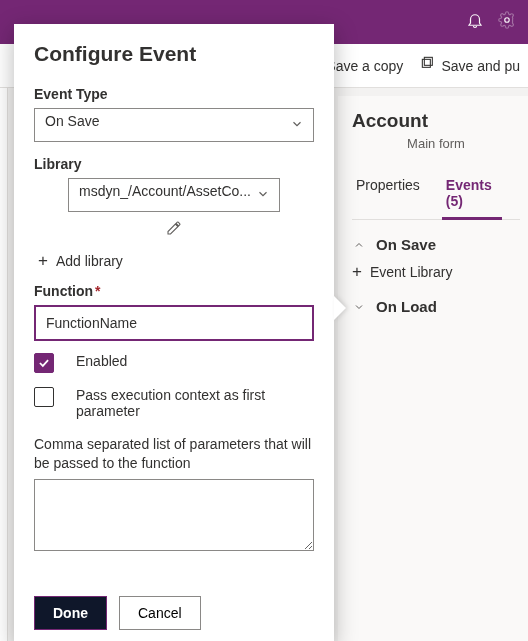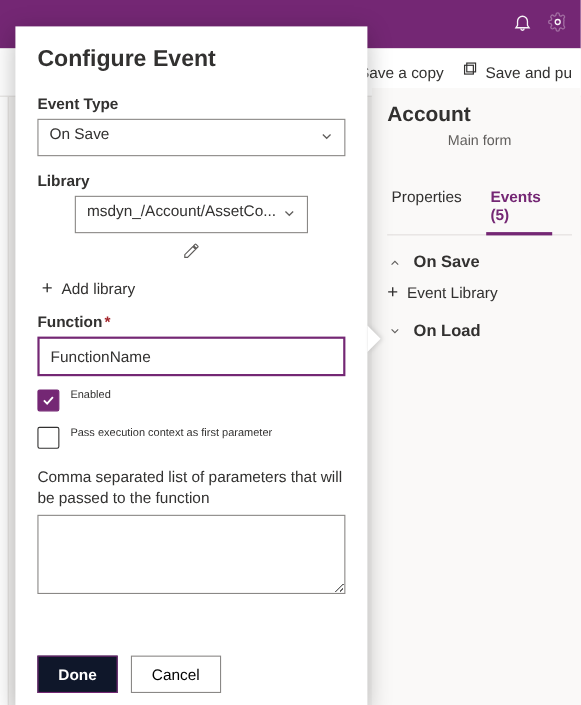--- a/index.html
+++ b/index.html
@@ -24,27 +24,27 @@
     height: 44px;
     background:#fff;
     border-bottom:1px solid #e1dfdd;
     display:flex; align-items:center; justify-content:flex-end;
     padding:0 8px; gap:16px;
     font-size:14px; color:#323130;
   }
   .cmdbar .cmd { display:flex; align-items:center; gap:6px; cursor:pointer; white-space:nowrap; }
 
   .rightpane {
-    position:absolute; right:0; top:80px; bottom:0; width:190px;
+    position:absolute; right:0; top:96px; bottom:0; width:190px;
     padding:14px 8px 0 14px;
     background:#faf9f8;
   }
   .rightpane .title { font-size:19px; font-weight:600; }
   .rightpane .subtitle { font-size:13px; color:#605e5c; margin-top:4px;text-align:center; }
-  .tabs { display:flex; margin-top:30px; border-bottom:1px solid #e1dfdd; font-size:14px; }
+  .tabs { display:flex; margin-top:20px; border-bottom:1px solid #e1dfdd; font-size:14px; }
   .tab { padding:6px 4px 8px; margin-right:18px; cursor:pointer; color:#323130; }
   .tab.active { color:#742774; font-weight:700; border-bottom:3px solid #742774; margin-bottom:-1px; }
   .section { display:flex; align-items:center; gap:10px; margin:16px 0 6px; font-size:15px; font-weight:600; }
   .addrow { display:flex; align-items:center; gap:8px; margin:10px 0 18px; font-size:14px; color:#323130; cursor:pointer;}
   .chev { width:14px; display:inline-flex; justify-content:center; }
 
   .popover {
     position:absolute;
     left:14px; top:24px;
     width:320px; height:620px;
@@ -70,21 +70,21 @@
     border:1px solid #8a8886; background:#fff; color:#323130;
   }
   .select { height:34px; padding:4px 28px 4px 10px; appearance:none; position:relative;}
   .select-wrap { position:relative; }
   .select-wrap .chev-down { position:absolute; right:10px; top:9px; pointer-events:none; color:#605e5c;}
   .librow { display:flex; align-items:center; gap:8px;flex-direction:column; }
   .librow .select-wrap { flex:1; }
   .addlib { display:flex; align-items:center; gap:8px; margin:12px 0 4px 4px; font-size:14px; cursor:pointer; color:#323130;}
   .input { height:36px; padding:6px 10px; }
   .input.focus { border:2px solid #742774; }
-  .chkrow { display:flex; align-items:flex-start; gap:10px; margin:12px 0 2px; font-size:10px; }
+  .chkrow { display:flex; align-items:flex-start; gap:22px; margin:12px 0 2px; font-size:14px; }
   .chkbox { width:20px;height:20px; border:1px solid #323130; border-radius:2px; display:inline-flex; align-items:center; justify-content:center; flex-shrink:0; cursor:pointer;}
   .chkbox.checked { background:#742774; border-color:#742774; color:#fff; }
   .desc { font-size:14px; margin:14px 0 6px; line-height:1.35; }
   .textarea { height:72px; padding:6px 8px; resize:both; }
   .actions { margin-top:auto; display:flex; gap:12px; padding-top:14px;}
   .btn { height:34px; padding:0 18px; font-size:14px; border:1px solid #8a8886; background:#fff; cursor:pointer; font-family:inherit;}
   .btn.primary { background:#0f172a; border-color:#742774; color:#fff; font-weight:600; }
   .plus { font-size:17px; line-height:1; }
   .pencil { cursor:pointer; color:#605e5c; }
   .leftedge { position:absolute; left:0; top:88px; bottom:0; width:8px; background:#fff; border-right:1px solid #e1dfdd;}

